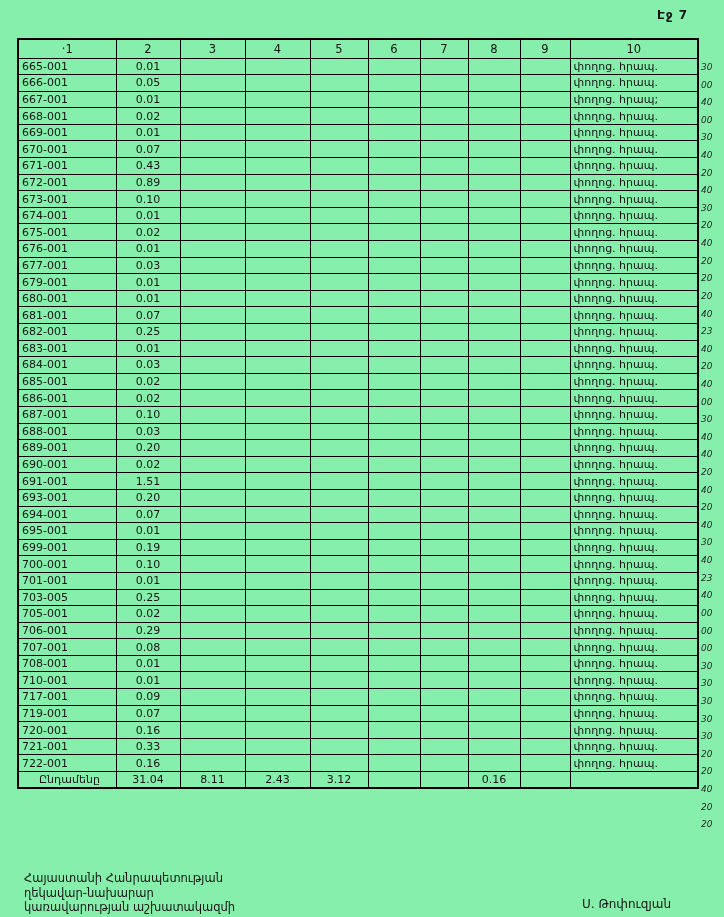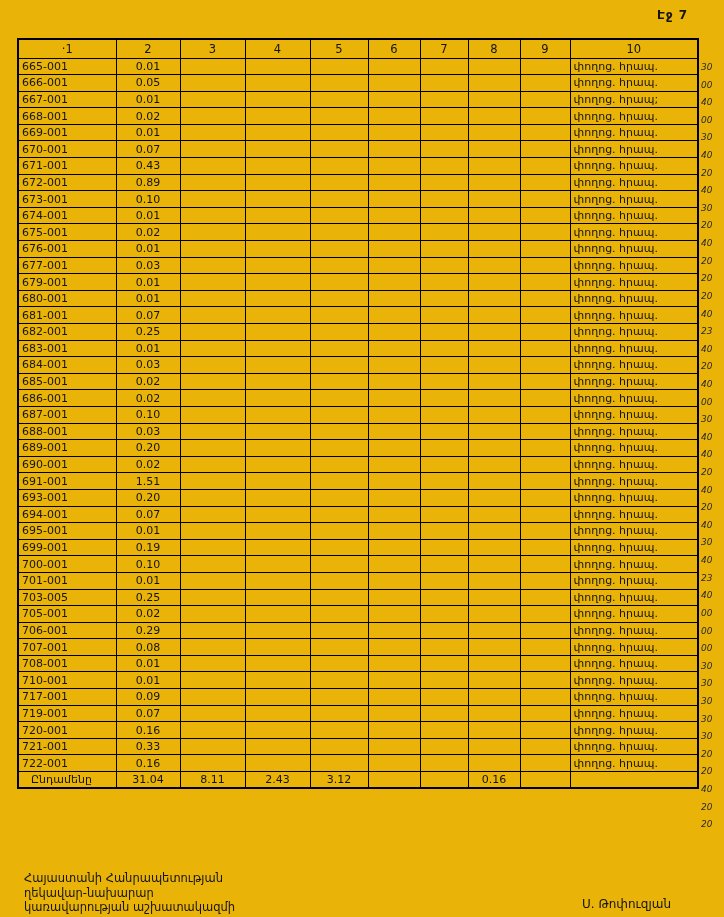--- a/index.html
+++ b/index.html
@@ -5,21 +5,21 @@
   * { margin:0; padding:0; box-sizing:border-box; }
   html,body { background:#ffffff; }
   body {
     font-family:"DejaVu Sans","Liberation Sans",sans-serif;
     color:#141414;
     width:724px; height:917px;
   }
   .sheet {
     position:relative;
     width:724px; height:917px;
-    background:#eab308;
+    background:#86efac;
     overflow:hidden;
   }
   .page-num {
     position:absolute;
     top:8px; left:657px;
     font-size:12px;
     font-weight:bold;
     letter-spacing:1px;
   }
   table.main {
@@ -45,21 +45,21 @@
   table.main td {
     height:16.6px;
     font-size:11px;
     padding:0 3px;
     vertical-align:middle;
   }
   td.c1 { text-align:left; padding-left:5px; }
   td.c2 { text-align:center; }
   td.c10 { font-size:10.5px; padding-left:6px; text-align:left; }
   tfoot td { height:34px; font-size:11.5px; }
-  tfoot td.c1 { padding-left:12px; }
+  tfoot td.c1 { padding-left:20px; }
   tfoot td.num { text-align:center; }
   .margin-nums {
     position:absolute;
     top:57px; left:701px;
     width:23px;
     font-style:italic;
   }
   .mnum {
     display:block;
     height:17.62px;

